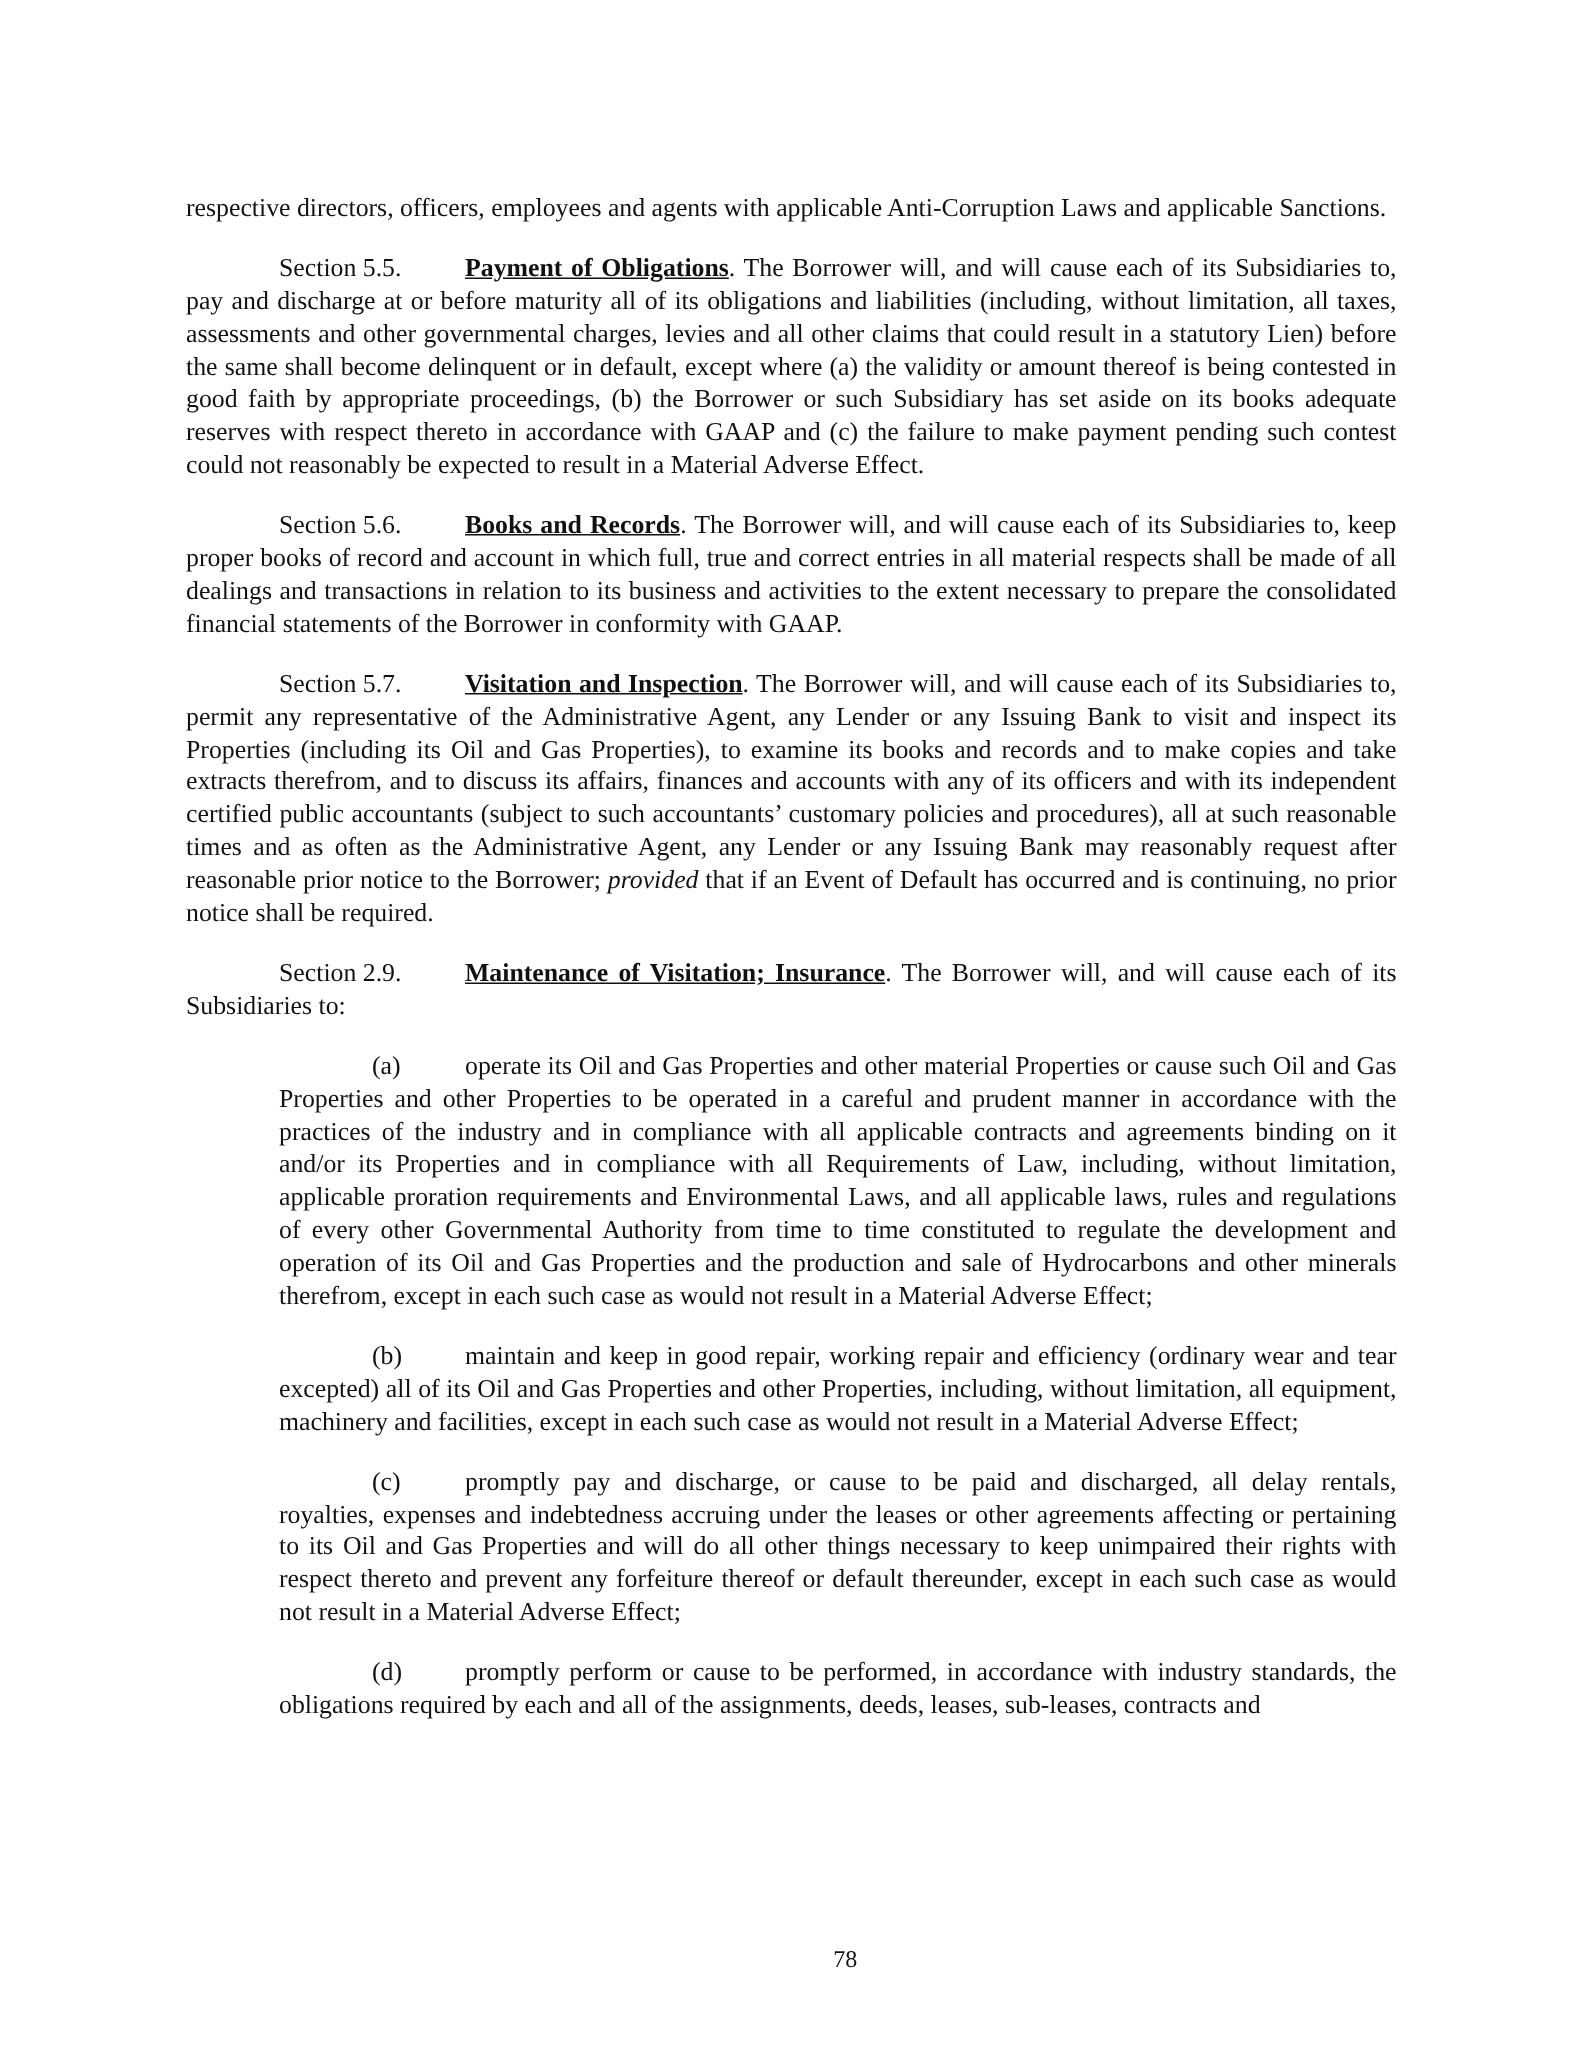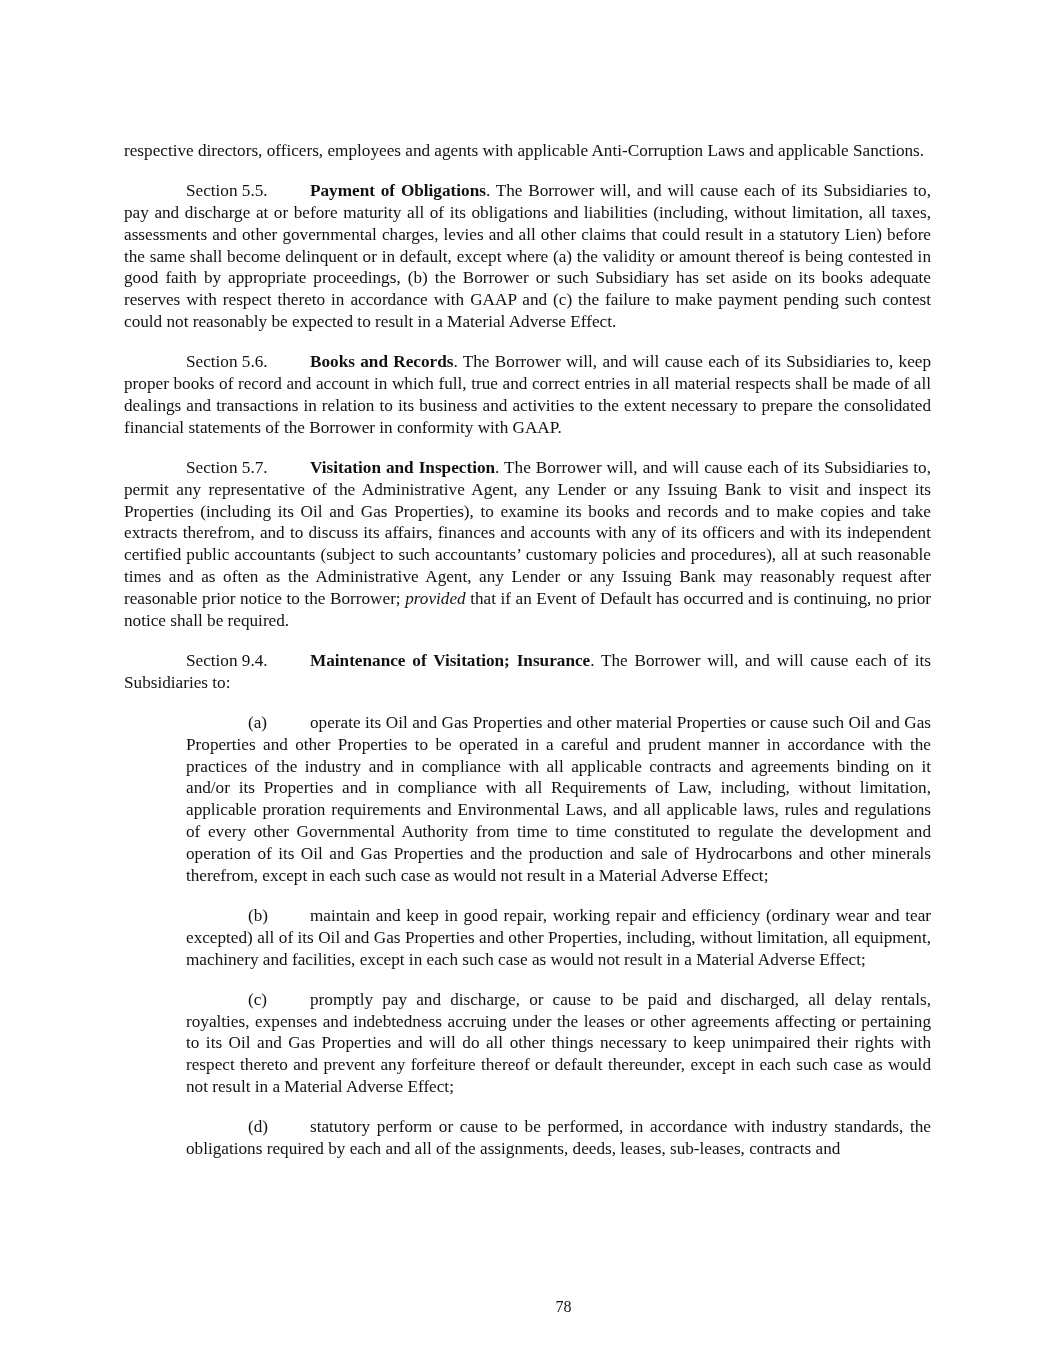--- a/index.html
+++ b/index.html
@@ -1,48 +1,48 @@
 <!DOCTYPE html>
 <html><head>
 <meta charset="utf-8">
 <style>
   html, body { margin: 0; padding: 0; background: #ffffff; }
   body { width: 1055px; height: 1365px; position: relative; overflow: hidden; }
   .page {
-    position: absolute; left: 124px; top: 140px; width: 807px;
+    position: absolute; left: 124px; top: 128px; width: 807px;
     font-family: "Liberation Serif", serif; font-size: 17.2px; line-height: 21.8px;
     color: #111111;
   }
   p { margin: 0 0 18.5px 0; text-align: justify; }
   .indent { text-indent: 62px; }
   .sub { margin-left: 62px; text-indent: 62px; }
   .sec-num { font-weight: normal; display: inline-block; width: 124px; text-indent: 0; }
-  .sec-title { font-weight: bold; }
+  .sec-title { font-weight: bold; text-decoration: underline; }
   .item-label { display: inline-block; width: 62px; text-indent: 0; }
   .footer {
     position: absolute; left: 0; width: 1055px; top: 1298px; text-align: center;
     font-family: "Liberation Serif", serif; font-size: 16px; color: #111111; margin-left: 36px;
   }
 </style>
 </head>
 <body>
 
 <div class="page">
   <p>respective directors, officers, employees and agents with applicable Anti-Corruption Laws and applicable Sanctions.</p>
 
   <p class="indent"><span class="sec-num">Section 5.5.</span><span class="sec-title">Payment of Obligations</span><span>.  The Borrower will, and will cause each of its Subsidiaries to, pay and discharge at or before maturity all of its obligations and liabilities (including, without limitation, all taxes, assessments and other governmental charges, levies and all other claims that could result in a statutory Lien) before the same shall become delinquent or in default, except where (a) the validity or amount thereof is being contested in good faith by appropriate proceedings, (b) the Borrower or such Subsidiary has set aside on its books adequate reserves with respect thereto in accordance with GAAP and (c) the failure to make payment pending such contest could not reasonably be expected to result in a Material Adverse Effect.</span></p>
 
   <p class="indent"><span class="sec-num">Section 5.6.</span><span class="sec-title">Books and Records</span><span>.  The Borrower will, and will cause each of its Subsidiaries to, keep proper books of record and account in which full, true and correct entries in all material respects shall be made of all dealings and transactions in relation to its business and activities to the extent necessary to prepare the consolidated financial statements of the Borrower in conformity with GAAP.</span></p>
 
   <p class="indent"><span class="sec-num">Section 5.7.</span><span class="sec-title">Visitation and Inspection</span><span>.  The Borrower will, and will cause each of its Subsidiaries to, permit any representative of the Administrative Agent, any Lender or any Issuing Bank to visit and inspect its Properties (including its Oil and Gas Properties), to examine its books and records and to make copies and take extracts therefrom, and to discuss its affairs, finances and accounts with any of its officers and with its independent certified public accountants (subject to such accountants’ customary policies and procedures), all at such reasonable times and as often as the Administrative Agent, any Lender or any Issuing Bank may reasonably request after reasonable prior notice to the Borrower; </span><em>provided</em><span> that if an Event of Default has occurred and is continuing, no prior notice shall be required.</span></p>
 
-  <p class="indent"><span class="sec-num">Section 9.4.</span><span class="sec-title">Maintenance of Visitation; Insurance</span><span>.  The Borrower will, and will cause each of its Subsidiaries to:</span></p>
+  <p class="indent"><span class="sec-num">Section 2.9.</span><span class="sec-title">Maintenance of Visitation; Insurance</span><span>.  The Borrower will, and will cause each of its Subsidiaries to:</span></p>
 
   <p class="sub"><span class="item-label">(a)</span><span>operate its  Oil and Gas Properties and other material Properties or cause such Oil and Gas Properties and other Properties to be operated in a careful and prudent manner in accordance with the practices of the industry and in compliance with all applicable contracts and agreements binding on it and/or its Properties and in compliance with all Requirements of Law, including, without limitation, applicable proration requirements and Environmental Laws, and all applicable laws, rules and regulations of every other Governmental Authority from time to time constituted to regulate the development and operation of its  Oil and Gas Properties and the production and sale of Hydrocarbons and other minerals  therefrom, except in each such case as would not result in a Material Adverse Effect;</span></p>
 
   <p class="sub"><span class="item-label">(b)</span><span>maintain and keep in good repair, working repair and efficiency (ordinary wear and tear excepted) all of its Oil and Gas Properties and other Properties, including, without limitation, all equipment, machinery and facilities, except in each such case as would not result in a Material Adverse Effect;</span></p>
 
   <p class="sub"><span class="item-label">(c)</span><span>promptly pay and discharge, or cause to be paid and discharged, all delay rentals, royalties, expenses and indebtedness accruing under the leases or other agreements affecting or pertaining to its  Oil and Gas Properties and will do all other things necessary to keep unimpaired their rights with respect thereto and prevent any forfeiture thereof or default thereunder, except in each such case as would not result in a Material Adverse Effect;</span></p>
 
-  <p class="sub"><span class="item-label">(d)</span><span>statutory perform or cause to be performed, in accordance with industry standards, the obligations required by each and all of the assignments, deeds, leases, sub-leases, contracts and</span></p>
+  <p class="sub"><span class="item-label">(d)</span><span>promptly perform or cause to be performed, in accordance with industry standards, the obligations required by each and all of the assignments, deeds, leases, sub-leases, contracts and</span></p>
 </div>
 
 <div class="footer">78</div>
 
 </body></html>

